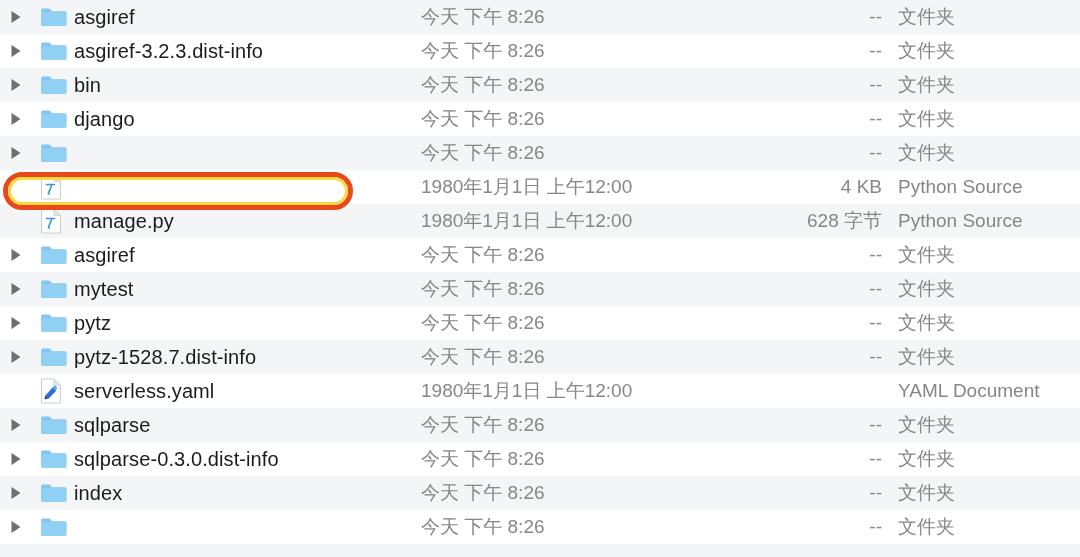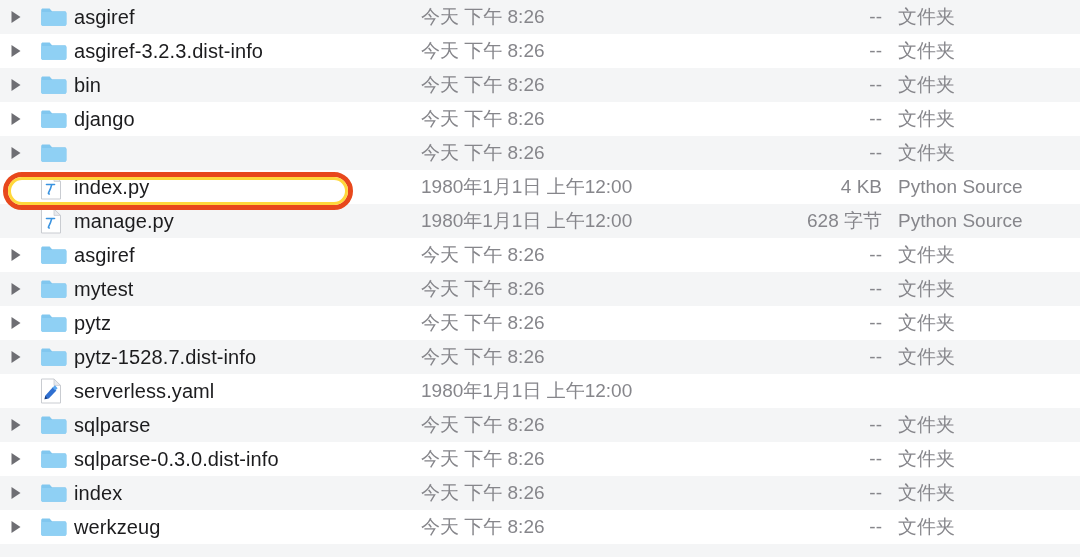--- a/index.html
+++ b/index.html
@@ -236,21 +236,20 @@
       </div>
       <div class="row">
         <span class="icon">
           <svg width="22" height="26" viewBox="0 0 22 26">
             <path d="M1.5 1.0 L14.0 1.0 L20.5 7.4 L20.5 25.0 L1.5 25.0 Z" fill="#ffffff" stroke="#c9ccd1" stroke-width="1"></path>
             <path d="M14.0 1.0 L20.5 7.4 L14.0 7.4 Z" fill="#e7eaee" stroke="#c9ccd1" stroke-width="0.8"></path>
             <path d="M6.5 10.5 L14.5 10.5" stroke="#3a93e0" stroke-width="1.6" stroke-linecap="round"></path>
             <path d="M11.6 10.8 C11.0 13.6 9.9 16.2 8.6 18.6 C8.2 19.4 8.5 20.1 9.3 20.0" stroke="#3a93e0" stroke-width="1.6" fill="none" stroke-linecap="round"></path>
           </svg>
         </span>
-        <span class="name">index.py</span>
         <span class="date">1980年1月1日 上午12:00</span>
         <span class="size">4 KB</span>
         <span class="kind">Python Source</span>
       </div>
       <div class="row stripe">
         <span class="icon">
           <svg width="22" height="26" viewBox="0 0 22 26">
             <path d="M1.5 1.0 L14.0 1.0 L20.5 7.4 L20.5 25.0 L1.5 25.0 Z" fill="#ffffff" stroke="#c9ccd1" stroke-width="1"></path>
             <path d="M14.0 1.0 L20.5 7.4 L14.0 7.4 Z" fill="#e7eaee" stroke="#c9ccd1" stroke-width="0.8"></path>
             <path d="M6.5 10.5 L14.5 10.5" stroke="#3a93e0" stroke-width="1.6" stroke-linecap="round"></path>
@@ -335,20 +334,21 @@
           <svg width="22" height="26" viewBox="0 0 22 26">
             <path d="M1.5 1.0 L14.0 1.0 L20.5 7.4 L20.5 25.0 L1.5 25.0 Z" fill="#ffffff" stroke="#c9ccd1" stroke-width="1"></path>
             <path d="M14.0 1.0 L20.5 7.4 L14.0 7.4 Z" fill="#e7eaee" stroke="#c9ccd1" stroke-width="0.8"></path>
             <path d="M5.2 17.8 L12.8 9.2 L16.4 12.4 L8.8 20.4 L4.6 21.2 Z" fill="#2f6fd0"></path>
             <path d="M12.6 9.4 L15.0 7.2 L17.6 10.2 L15.2 12.4 Z" fill="#5ba7ef"></path>
             <path d="M4.6 21.2 L5.2 17.9 L7.6 20.5 Z" fill="#1a3d7c"></path>
           </svg>
         </span>
         <span class="name">serverless.yaml</span>
         <span class="date">1980年1月1日 上午12:00</span>
+        <span class="kind">YAML Document</span>
       </div>
       <div class="row stripe">
         <span class="twisty">
           <svg width="12" height="14" viewBox="0 0 12 14">
             <path d="M1.5 1 L10.5 7 L1.5 13 Z" fill="#6e6e73"></path>
           </svg>
         </span>
         <span class="icon">
           <svg width="28" height="22" viewBox="0 0 28 22">
             <path d="M1.2 4.2 C1.2 3.2 1.9 2.5 2.9 2.5 L9.6 2.5 L12.0 5.2 L24.6 5.2 C25.6 5.2 26.4 5.9 26.4 6.9 L26.4 18.0 C26.4 19.0 25.6 19.8 24.6 19.8 L2.9 19.8 C1.9 19.8 1.2 19.0 1.2 18.0 Z" fill="#81c7ef"></path>
@@ -399,21 +399,20 @@
           <svg width="12" height="14" viewBox="0 0 12 14">
             <path d="M1.5 1 L10.5 7 L1.5 13 Z" fill="#6e6e73"></path>
           </svg>
         </span>
         <span class="icon">
           <svg width="28" height="22" viewBox="0 0 28 22">
             <path d="M1.2 4.2 C1.2 3.2 1.9 2.5 2.9 2.5 L9.6 2.5 L12.0 5.2 L24.6 5.2 C25.6 5.2 26.4 5.9 26.4 6.9 L26.4 18.0 C26.4 19.0 25.6 19.8 24.6 19.8 L2.9 19.8 C1.9 19.8 1.2 19.0 1.2 18.0 Z" fill="#81c7ef"></path>
             <path d="M1.2 7.6 C1.2 6.7 1.9 6.0 2.9 6.0 L24.6 6.0 C25.6 6.0 26.4 6.7 26.4 7.6 L26.4 18.0 C26.4 19.0 25.6 19.8 24.6 19.8 L2.9 19.8 C1.9 19.8 1.2 19.0 1.2 18.0 Z" fill="#8fd0f4"></path>
           </svg>
         </span>
-        <span class="name">werkzeug</span>
         <span class="date">今天 下午 8:26</span>
         <span class="size">--</span>
         <span class="kind">文件夹</span>
       </div>
       <div class="row stripe">
         <span class="name"></span>
         <span class="date"></span>
         <span class="size"></span>
         <span class="kind"></span>
       </div>

